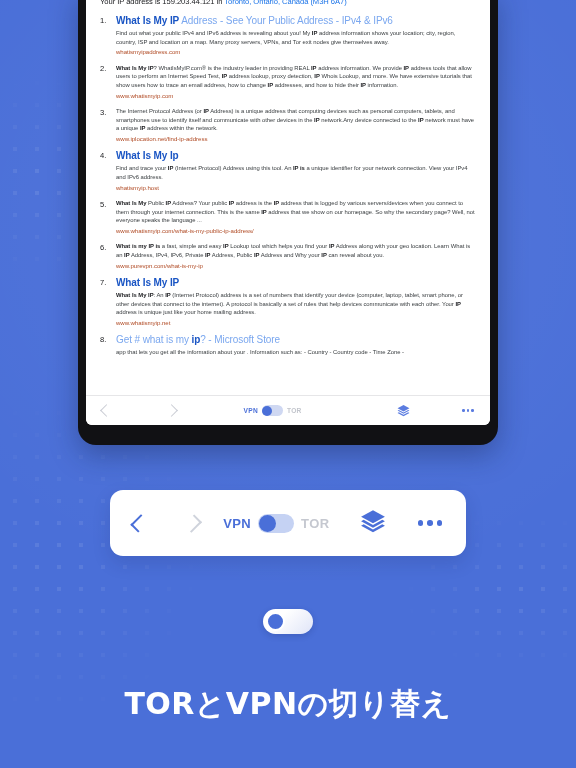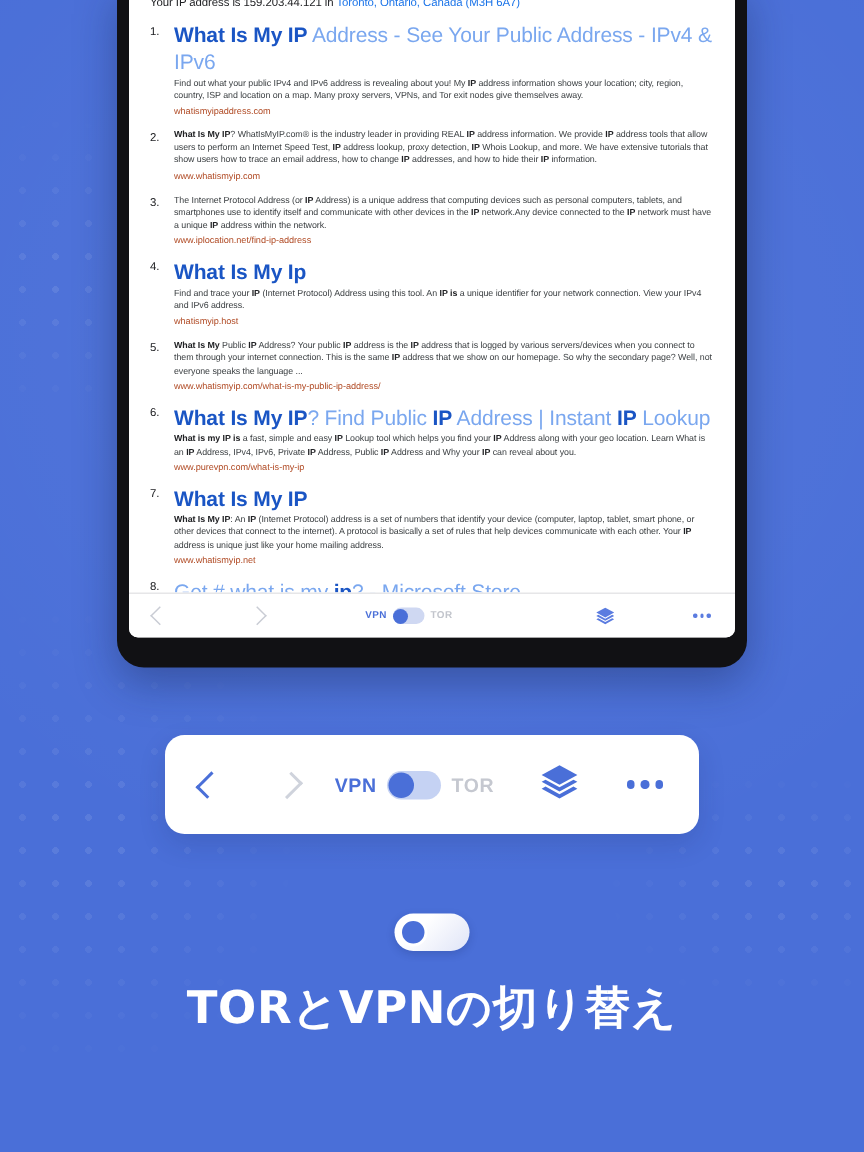--- a/index.html
+++ b/index.html
@@ -67,21 +67,21 @@
   .ipline .loc { color:#1a73e8; }
 
   .result { display:flex; margin-bottom:8.5px; }
   .rnum {
     width:16px; flex:0 0 16px;
     font-size:7.6px; color:#202124;
     padding-top:0.5px;
   }
   .rbody { flex:1; min-width:0; }
   .rtitle {
-    font-size:14px; color:#7aa7ef;
+    font-size:10px; color:#7aa7ef;
     line-height:1.25; margin-bottom:1.5px;
     letter-spacing:-0.1px;
   }
   .rtitle b { color:#1a55c4; font-weight:bold; }
   .rdesc {
     font-size:5.9px; color:#3c4043;
     line-height:1.46; letter-spacing:-0.03px;
     margin-bottom:2px;
   }
   .rdesc b { font-weight:bold; color:#202124; }
@@ -181,21 +181,21 @@
   .hero-switch .knob {
     position:absolute; left:3px; top:3px;
     width:19px; height:19px; border-radius:50%;
     background:#4a6fd8;
     border:2.2px solid #ffffff;
   }
 
   
   .caption {
     position:absolute;
-    left:0; right:0; top:652px;
+    left:0; right:0; top:684px;
     text-align:center;
     color:#ffffff;
     font-size:30px;
     font-weight:bold;
     letter-spacing:0.4px;
     font-family:"DejaVu Sans", sans-serif;
   }
 </style>
 </head>
 <body>
@@ -250,21 +250,20 @@
         <div class="rnum">5.</div>
         <div class="rbody">
           <div class="rdesc"><b>What Is My</b> Public <b>IP</b> Address? Your public <b>IP</b> address is the <b>IP</b> address that is logged by various servers/devices when you connect to them through your internet connection. This is the same <b>IP</b> address that we show on our homepage. So why the secondary page? Well, not everyone speaks the language ...</div>
           <div class="rurl">www.whatismyip.com/what-is-my-public-ip-address/</div>
         </div>
       </div>
 
       <div class="result">
         <div class="rnum">6.</div>
         <div class="rbody">
-          <div class="rtitle"><b>What Is My IP</b>? Find Public <b>IP</b> Address | Instant <b>IP</b> Lookup</div>
           <div class="rdesc"><b>What is my IP is</b> a fast, simple and easy <b>IP</b> Lookup tool which helps you find your <b>IP</b> Address along with your geo location. Learn What is an <b>IP</b> Address, IPv4, IPv6, Private <b>IP</b> Address, Public <b>IP</b> Address and Why your <b>IP</b> can reveal about you.</div>
           <div class="rurl">www.purevpn.com/what-is-my-ip</div>
         </div>
       </div>
 
       <div class="result">
         <div class="rnum">7.</div>
         <div class="rbody">
           <div class="rtitle"><b>What Is My IP</b></div>
           <div class="rdesc"><b>What Is My IP</b>: An <b>IP</b> (Internet Protocol) address is a set of numbers that identify your device (computer, laptop, tablet, smart phone, or other devices that connect to the internet). A protocol is basically a set of rules that help devices communicate with each other. Your <b>IP</b> address is unique just like your home mailing address.</div>

